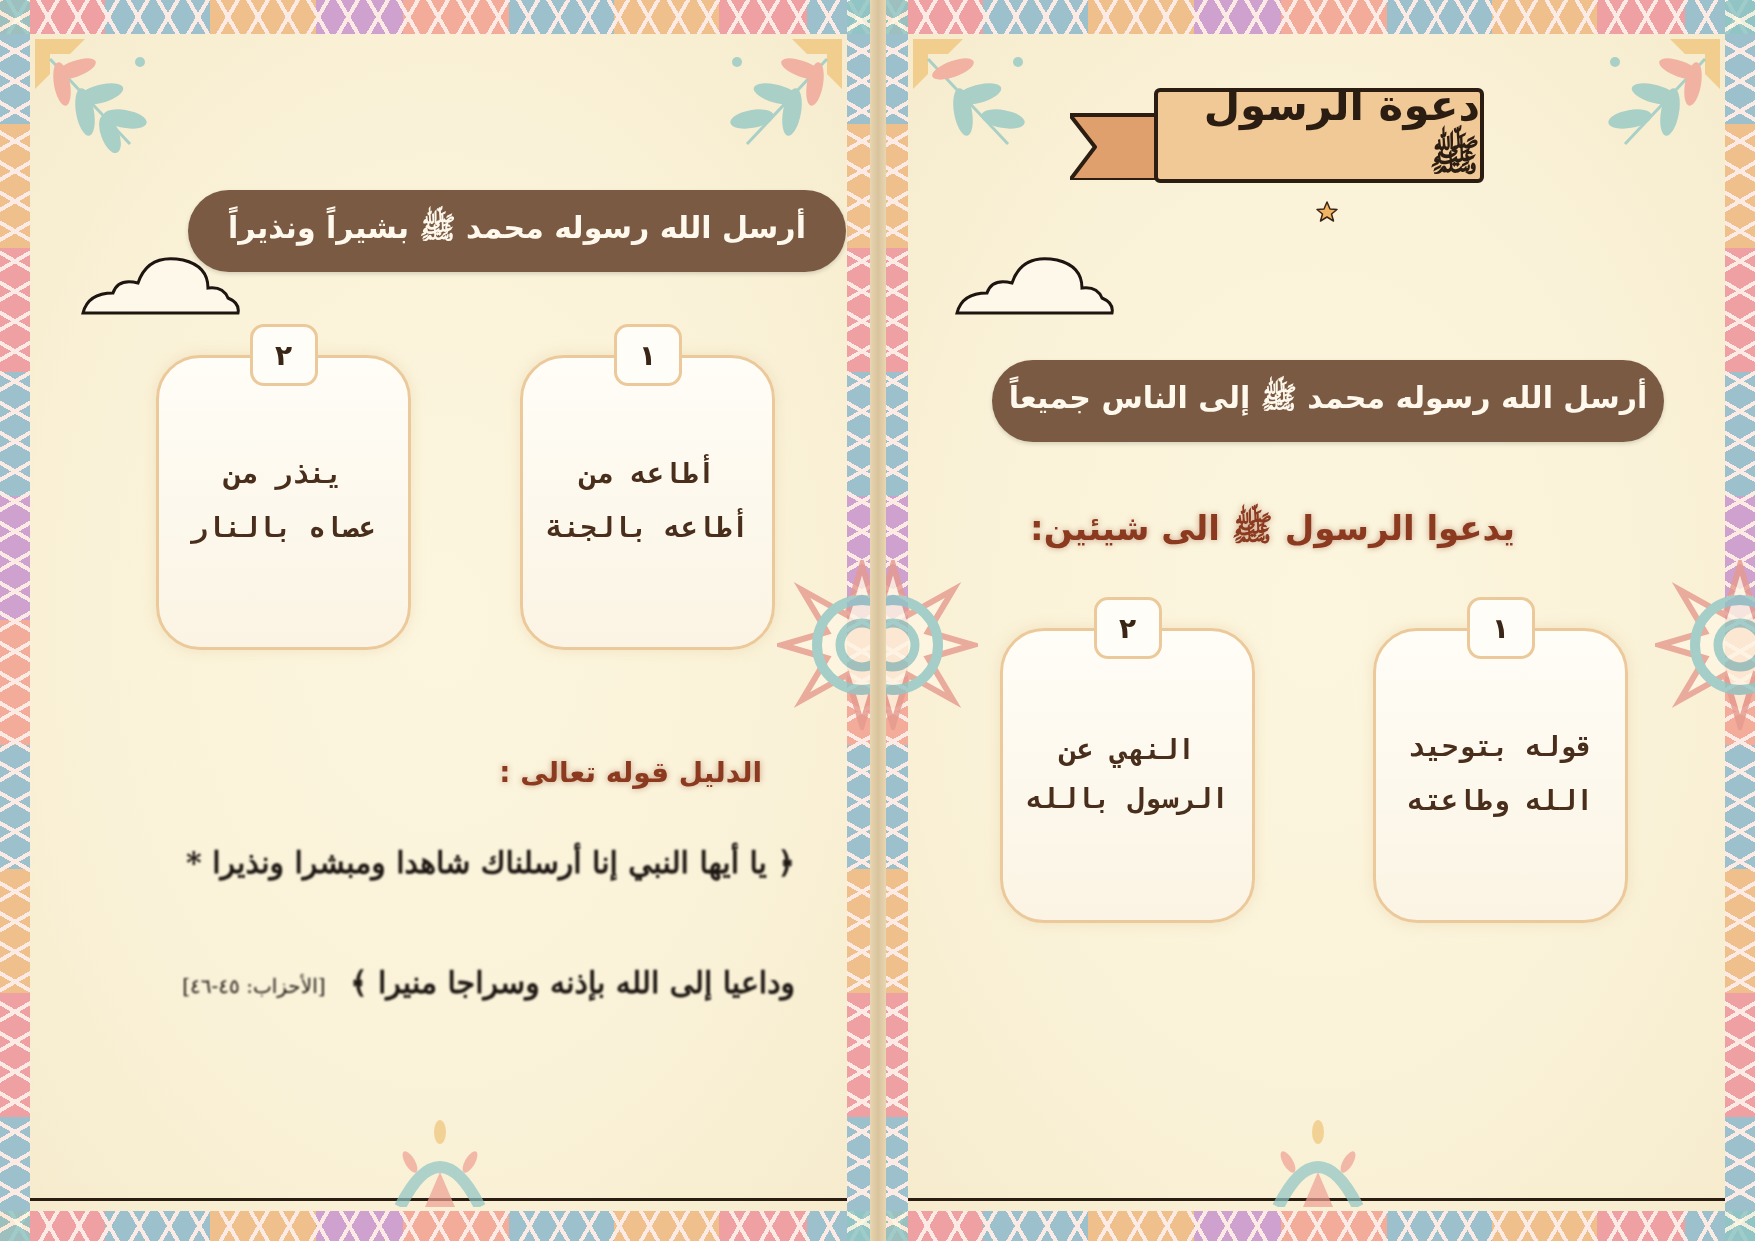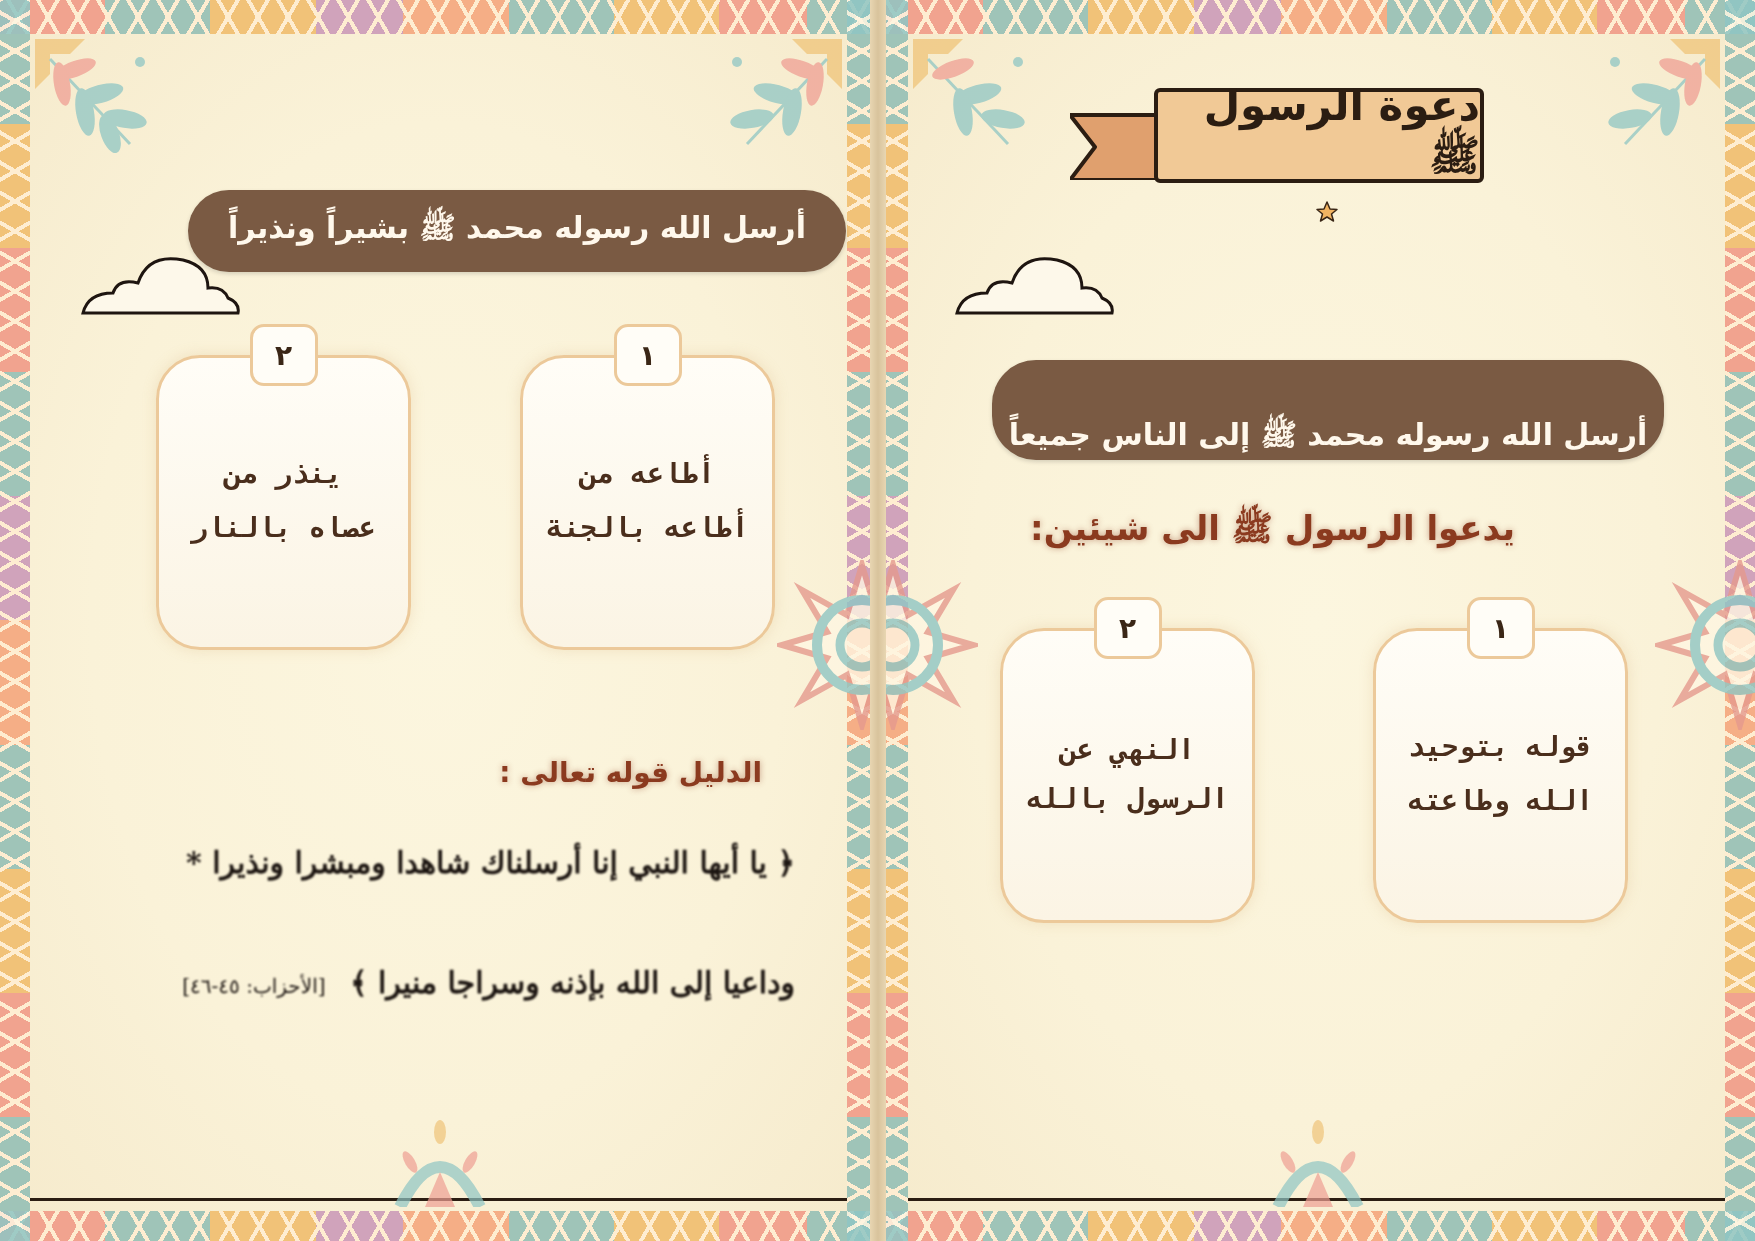--- a/index.html
+++ b/index.html
@@ -2,21 +2,21 @@
 <html lang="ar"><head>
 <meta charset="utf-8">
 <style>
   * { box-sizing: border-box; margin: 0; padding: 0; }
   html, body { width: 1755px; height: 1241px; overflow: hidden; background: #f7edd8; }
   body { position: relative; font-family: "DejaVu Sans", sans-serif; }
 
   .spread { position: absolute; inset: 0; width: 1755px; height: 1241px; }
   .page {
     position: absolute; top: 0; height: 1241px; width: 877px; overflow: hidden;
-    background: #fdba74;
+    background: #f0abfc;
   }
   .page.left { left: 0; }
   .page.right { left: 878px; }
   .gutter { position: absolute; left: 870px; top: 0; width: 16px; height: 1241px;
     background: linear-gradient(90deg, #e8d6b2, #d8c39c 50%, #e8d6b2); z-index: 5; }
 
   
   .frame-top, .frame-bottom {
     position: absolute; left: 0; right: 0; height: 34px;
     background:
@@ -254,21 +254,21 @@
   </div>
 
   <svg class="star" viewBox="0 0 24 24">
     <polygon points="12,2 15,9 22,9.5 16.5,14 18.5,21 12,17 5.5,21 7.5,14 2,9.5 9,9" fill="#f2b462" stroke="#3a2616" stroke-width="1.5" stroke-linejoin="round"></polygon>
   </svg>
 
   <svg class="cloud" style="left:952px; top:248px;" viewBox="0 0 165 70">
     <path d="M5 65 Q10 45 35 45 Q40 30 60 35 Q70 5 105 12 Q130 18 130 40 Q145 38 150 50 Q162 55 160 65 Z" fill="#fdf8ea" stroke="#1e1510" stroke-width="3"></path>
   </svg>
 
-  <div class="pill" style="left:992px; top:360px; width:672px; height:100px; font-size:30px;align-items:flex-end;">
+  <div class="pill" style="left:992px; top:360px; width:672px; height:82px; font-size:30px;">
     <span>أرسل الله رسوله محمد ﷺ إلى الناس جميعاً</span>
   </div>
 
   <div class="heading-red" style="right:240px; top:508px; font-size:34px;">يدعوا الرسول ﷺ الى شيئين:</div>
 
   <div class="card" style="left:1373px; top:628px;">
     <div class="card-tab">١</div>
     <div class="card-text">قوله بتوحيد</div>
     <div class="card-text">الله وطاعته</div>
   </div>

